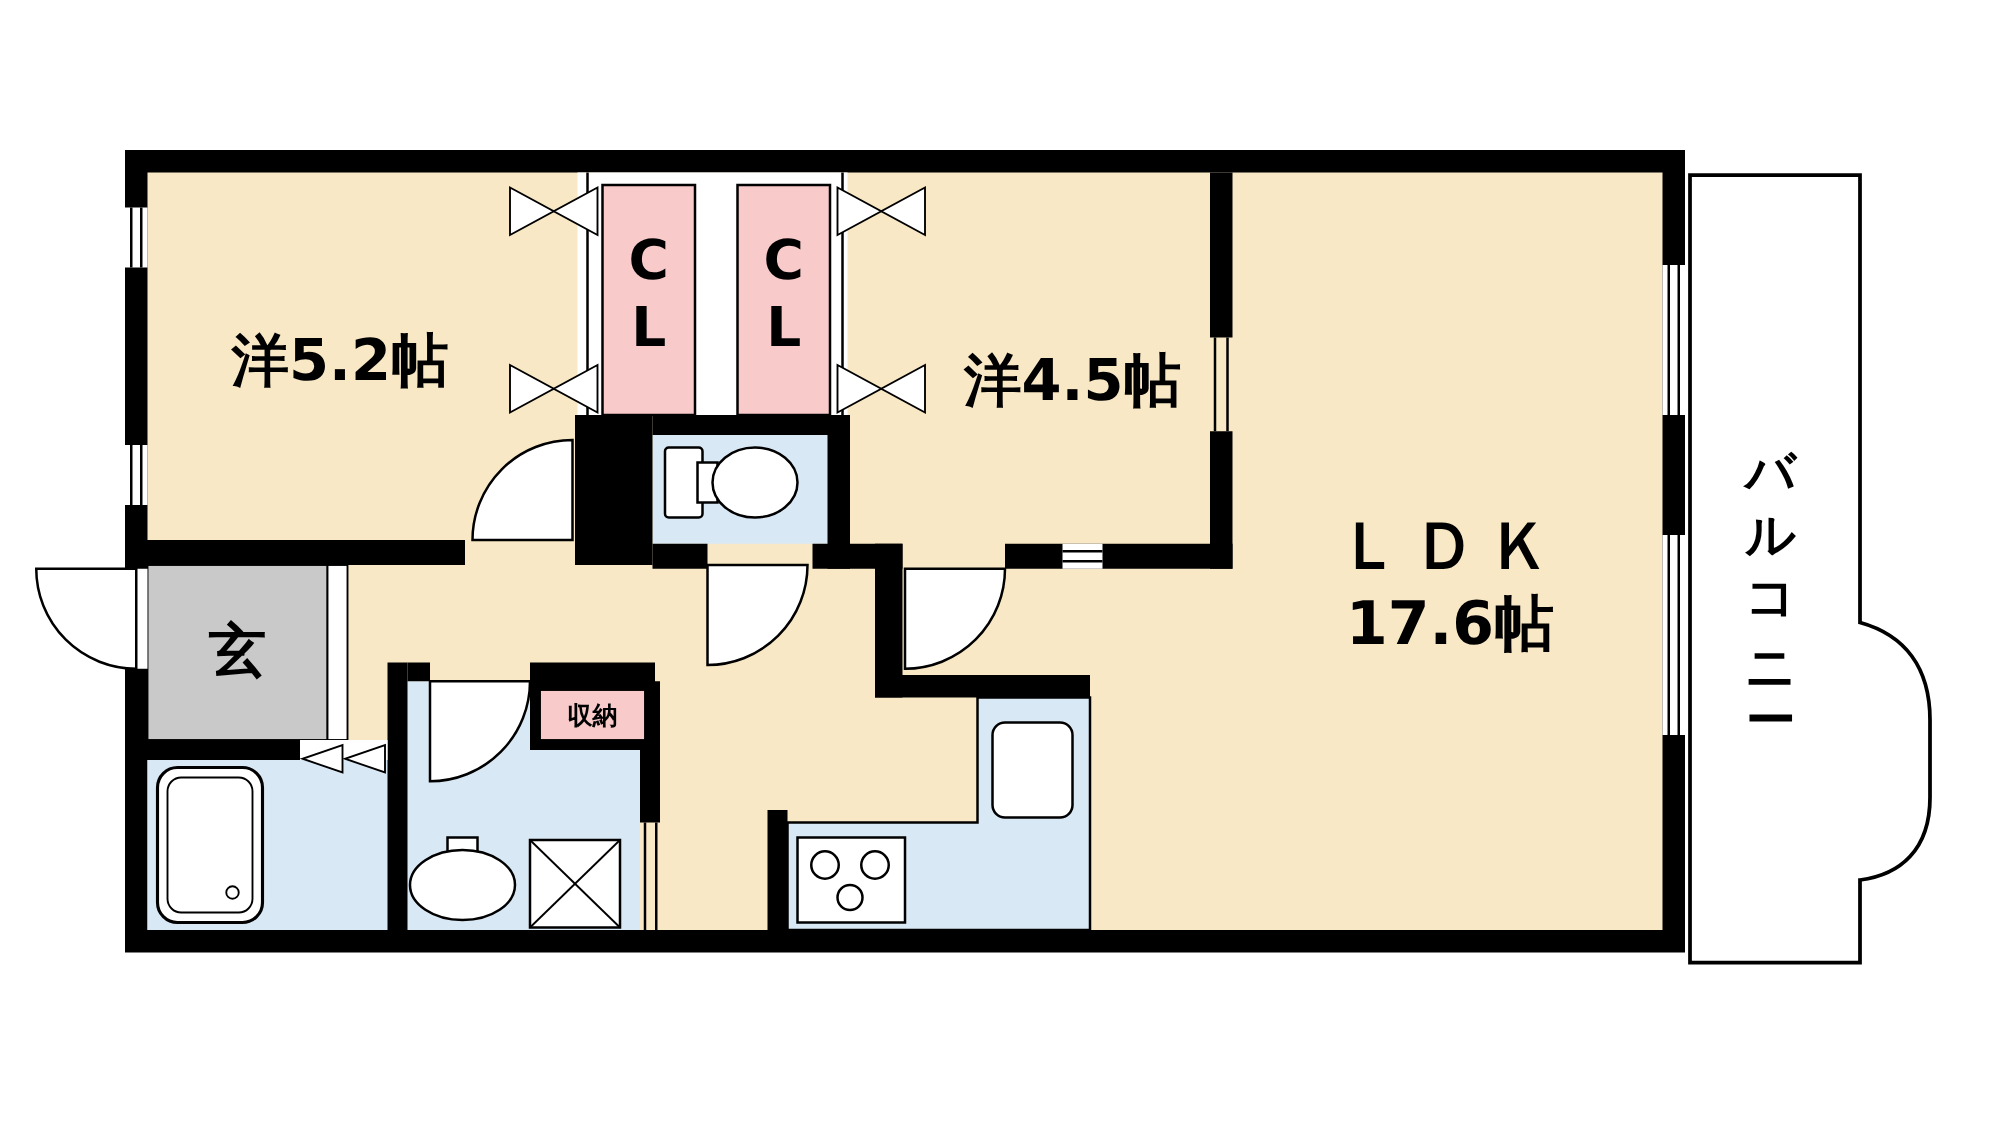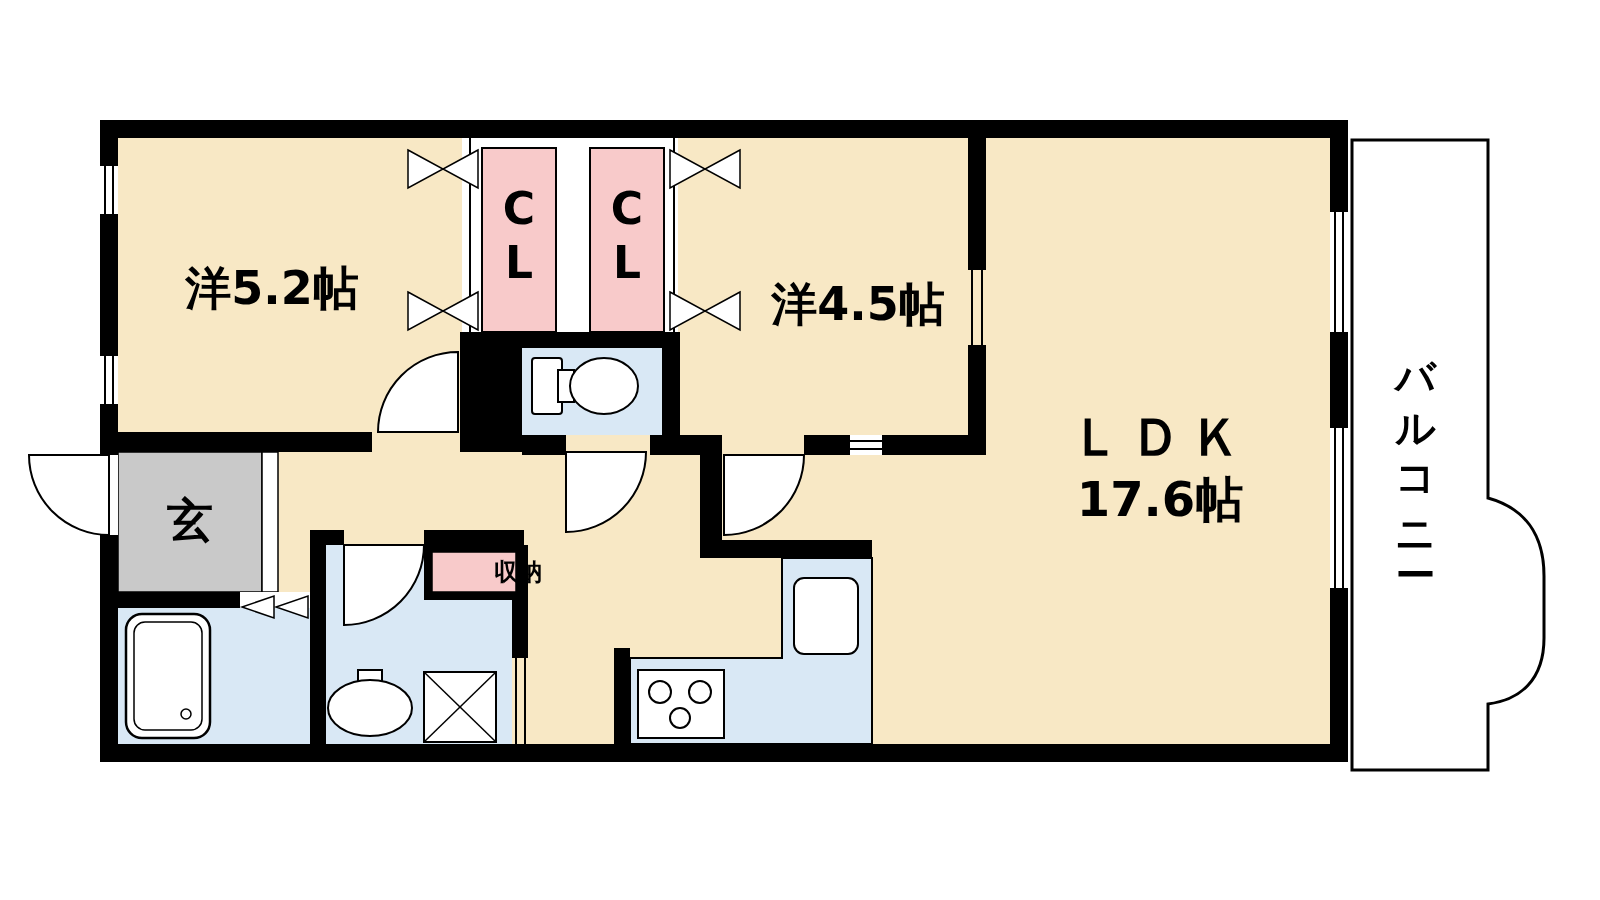--- a/index.html
+++ b/index.html
@@ -19,21 +19,21 @@
     color:#000;
     white-space:nowrap;
     line-height:1;
     z-index:5;
   }
   .room-name{font-size:46px;}
   .ldk-name{font-size:52px;letter-spacing:8px;}
   .ldk-size{font-size:48px;}
   .cl{font-size:44px;line-height:54px;text-align:center;}
   .entrance{font-size:46px;}
-  .storage{font-size:24px;margin-left:44px;}
+  .storage{font-size:20px;}
   .balcony{
     font-size:40px;
     writing-mode:vertical-rl;
     letter-spacing:10px;
   }
 </style>
 </head>
 <body>
 
 <div class="canvas">

